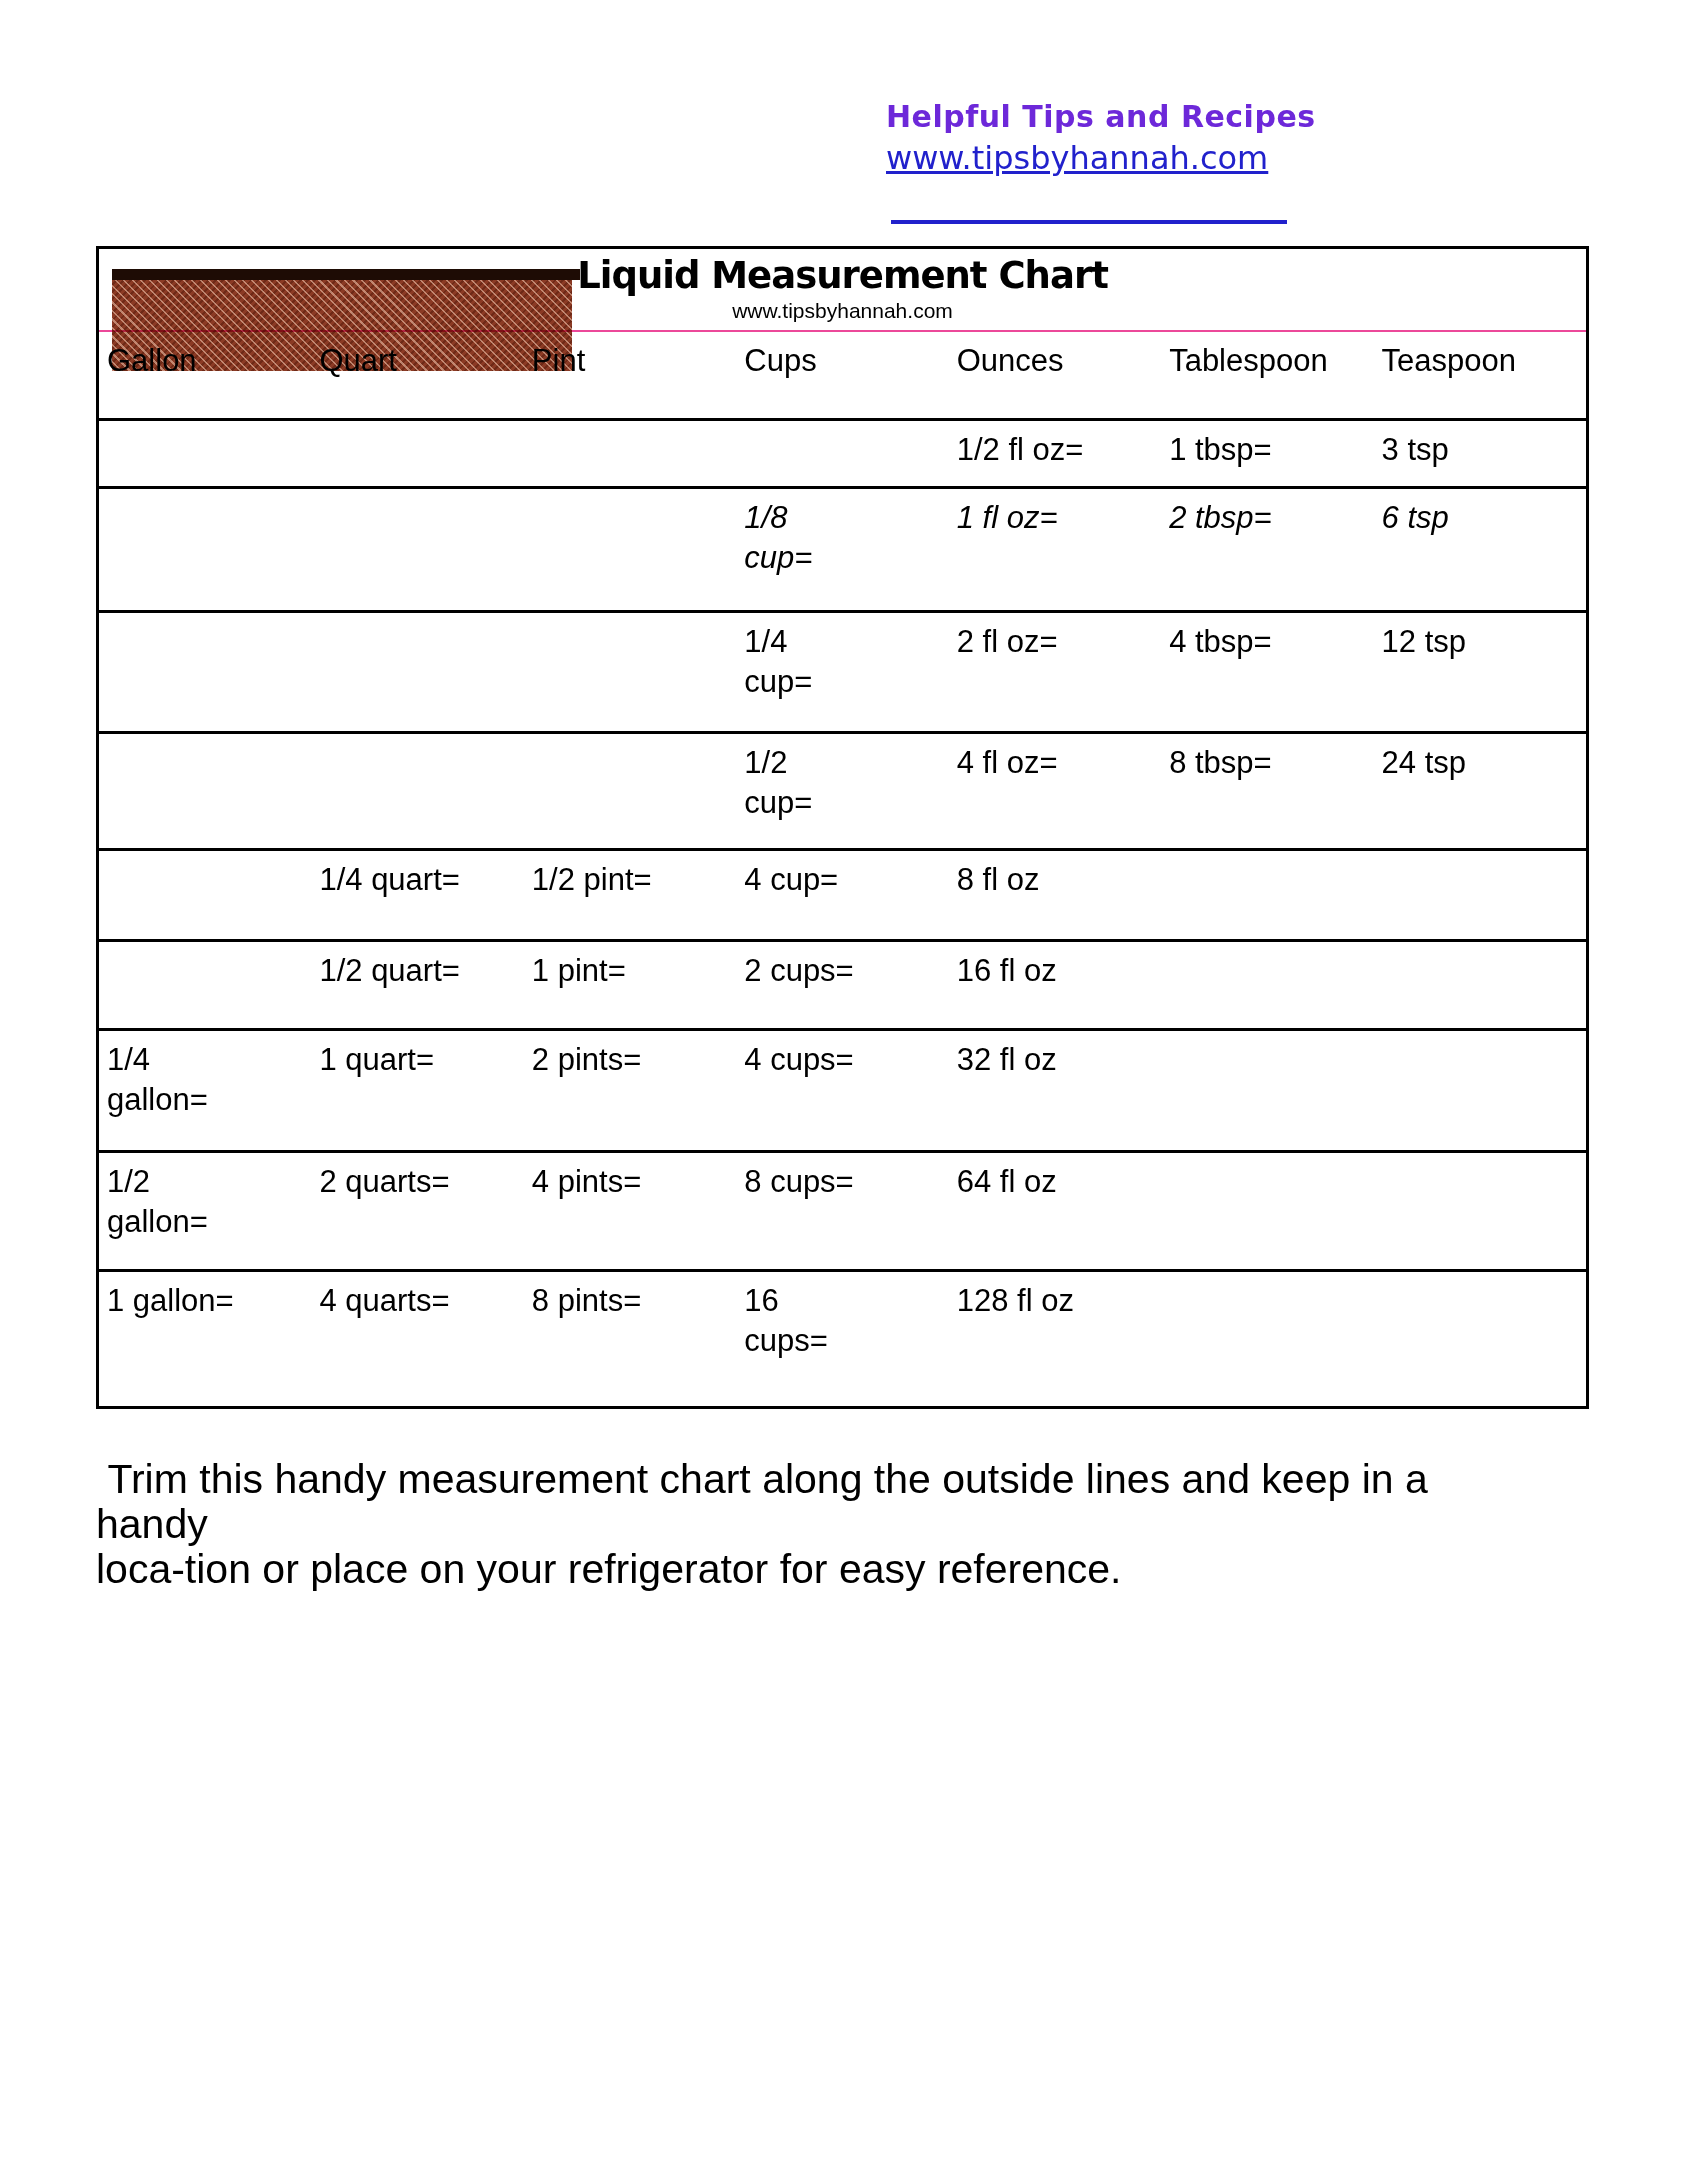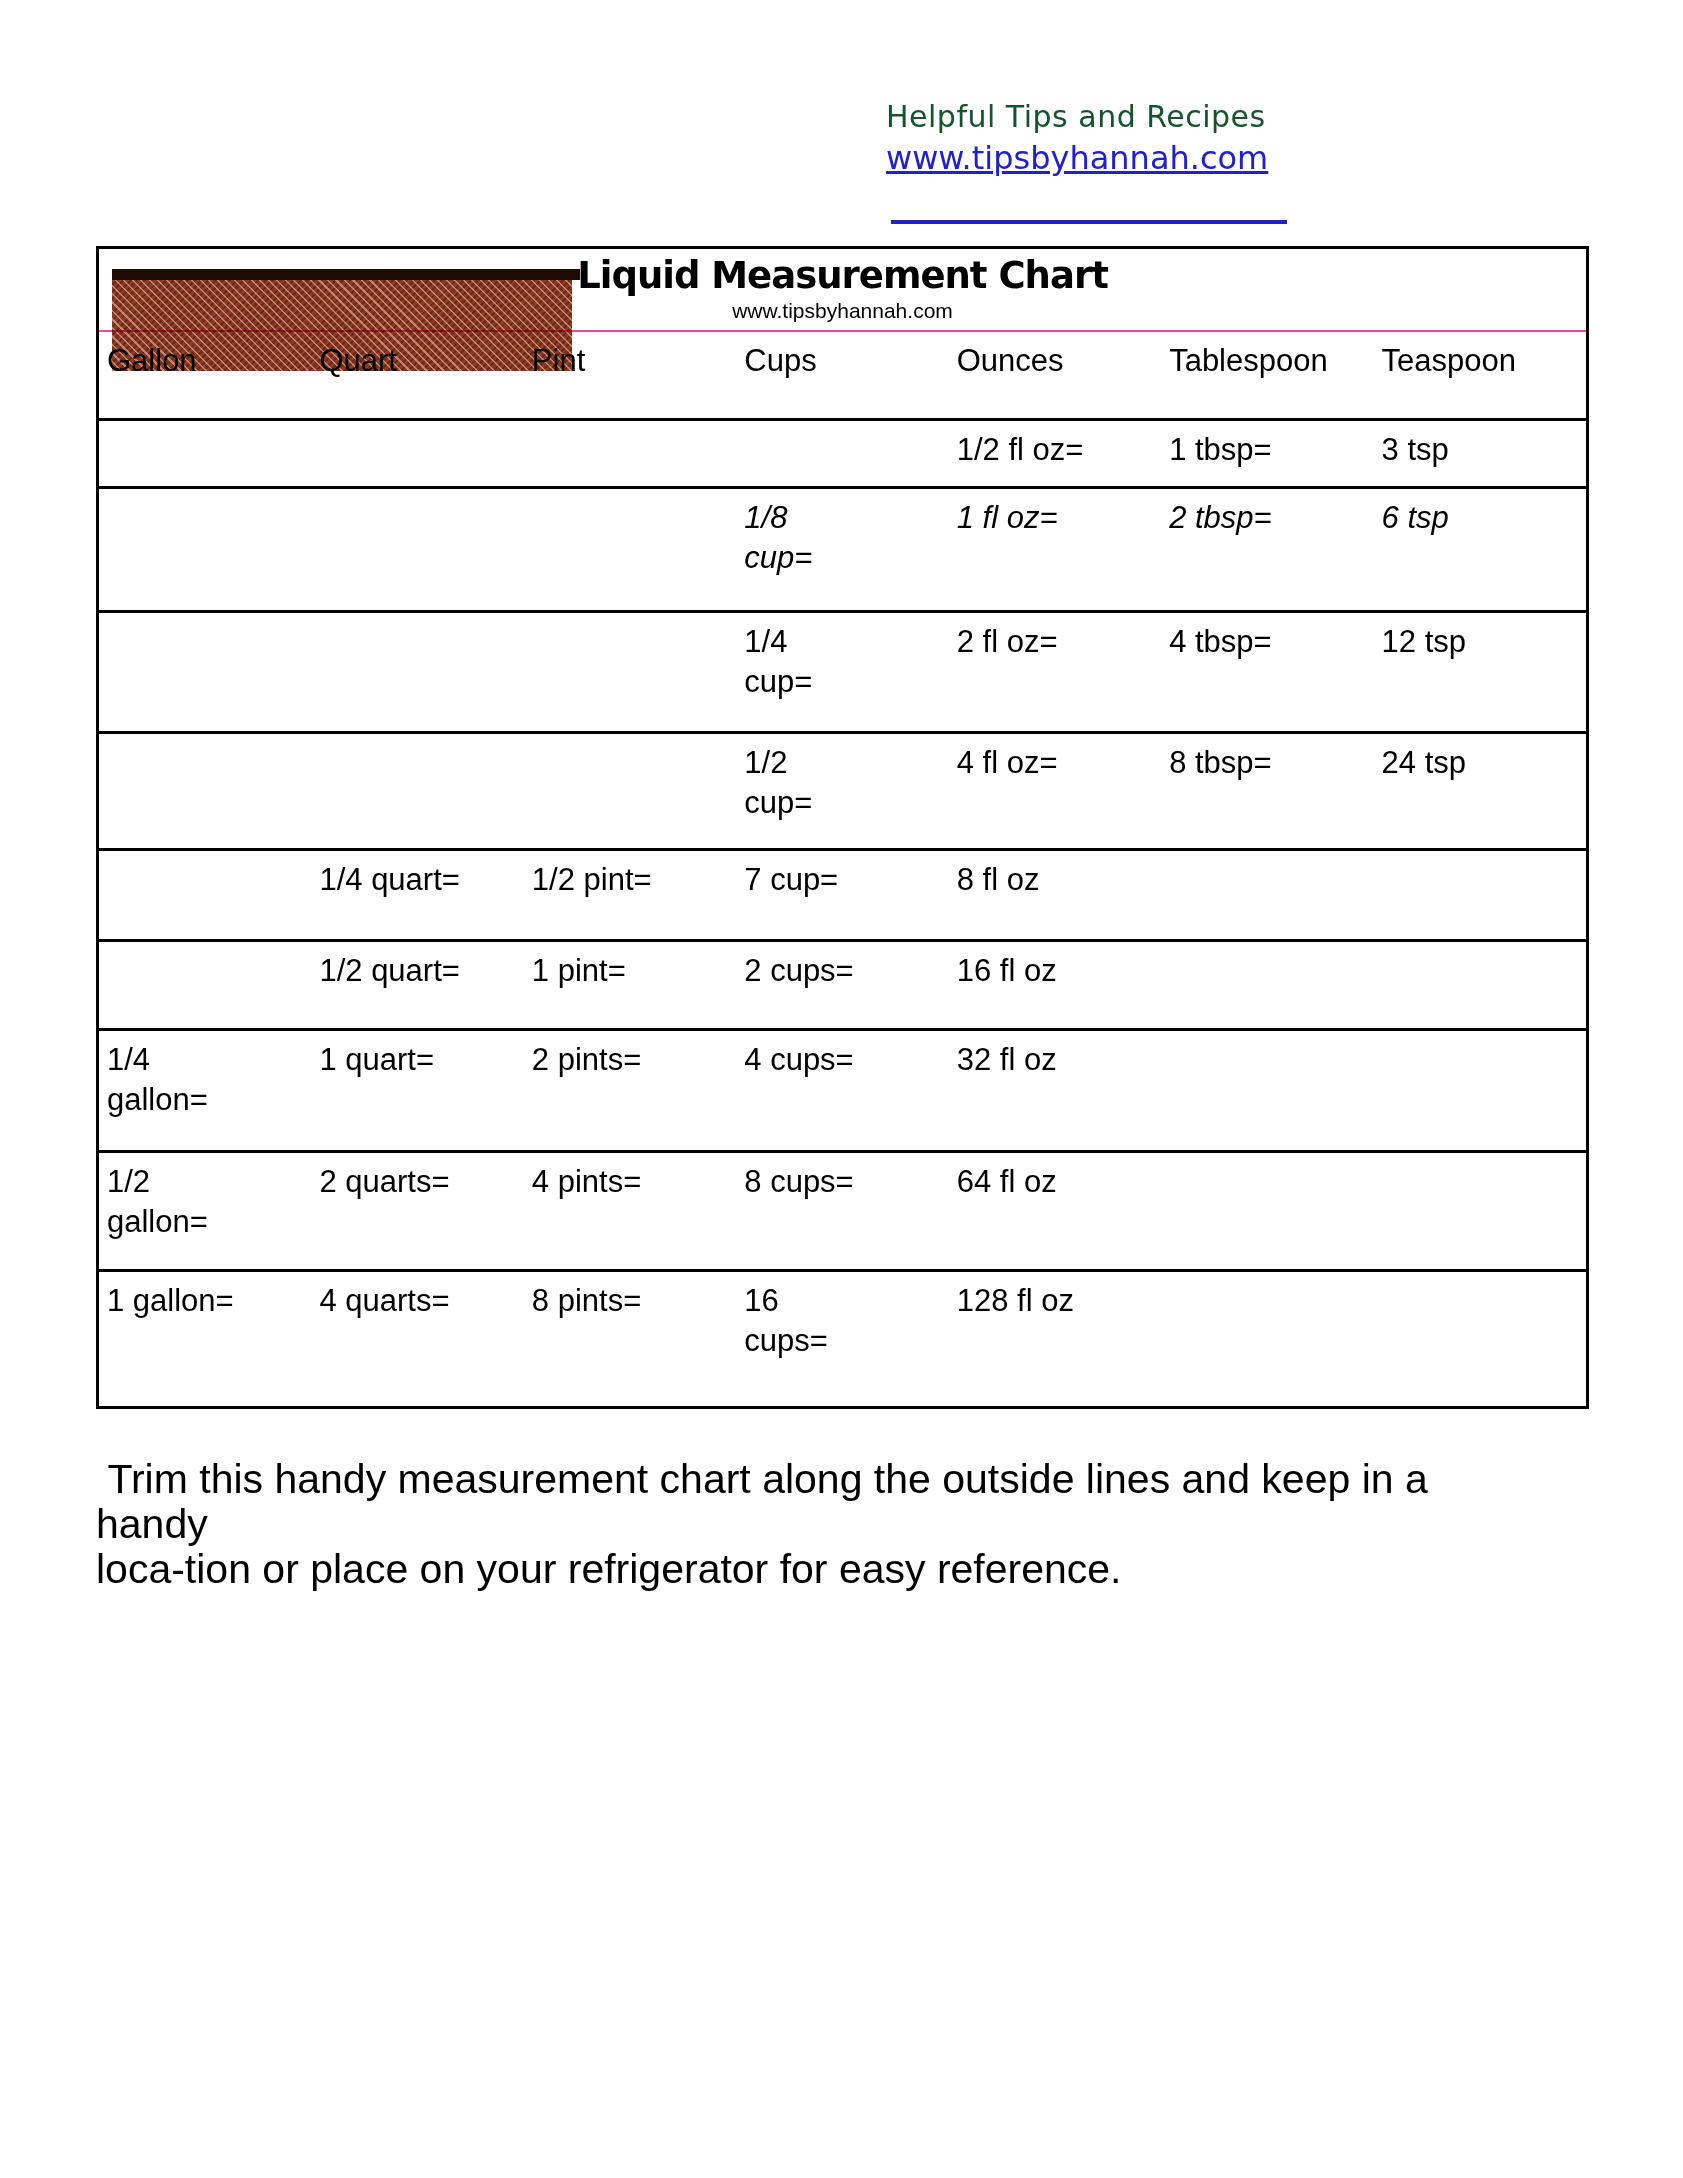--- a/index.html
+++ b/index.html
@@ -10,24 +10,24 @@
     background:#ffffff;
     font-family:"Liberation Sans", sans-serif;
     color:#000000;
     overflow:hidden;
   }
 
   
   .site-header{position:absolute;left:886px;top:99px;}
   .site-title{
     font-family:"DejaVu Sans", sans-serif;
-    font-weight:normal;
+    font-weight:bold;
     font-size:30px;
     line-height:36px;
-    color:#14532d;
+    color:#6d28d9;
     letter-spacing:0.5px;
   }
   .site-link{
     display:inline-block;
     margin-top:4px;
     font-family:"DejaVu Sans", sans-serif;
     font-size:32px;
     line-height:38px;
     color:#2121cc;
     text-decoration:underline;
@@ -179,21 +179,21 @@
           <div class="cell">1/2
 cup=</div>
           <div class="cell">4 fl oz=</div>
           <div class="cell">8 tbsp=</div>
           <div class="cell">24 tsp</div>
         </div>
         <div class="grid body-row" style="height: 91px;">
           <div class="cell"></div>
           <div class="cell">1/4 quart=</div>
           <div class="cell">1/2 pint=</div>
-          <div class="cell">7 cup=</div>
+          <div class="cell">4 cup=</div>
           <div class="cell">8 fl oz</div>
           <div class="cell"></div>
           <div class="cell"></div>
         </div>
         <div class="grid body-row" style="height: 89px;">
           <div class="cell"></div>
           <div class="cell">1/2 quart=</div>
           <div class="cell">1 pint=</div>
           <div class="cell">2 cups=</div>
           <div class="cell">16 fl oz</div>

